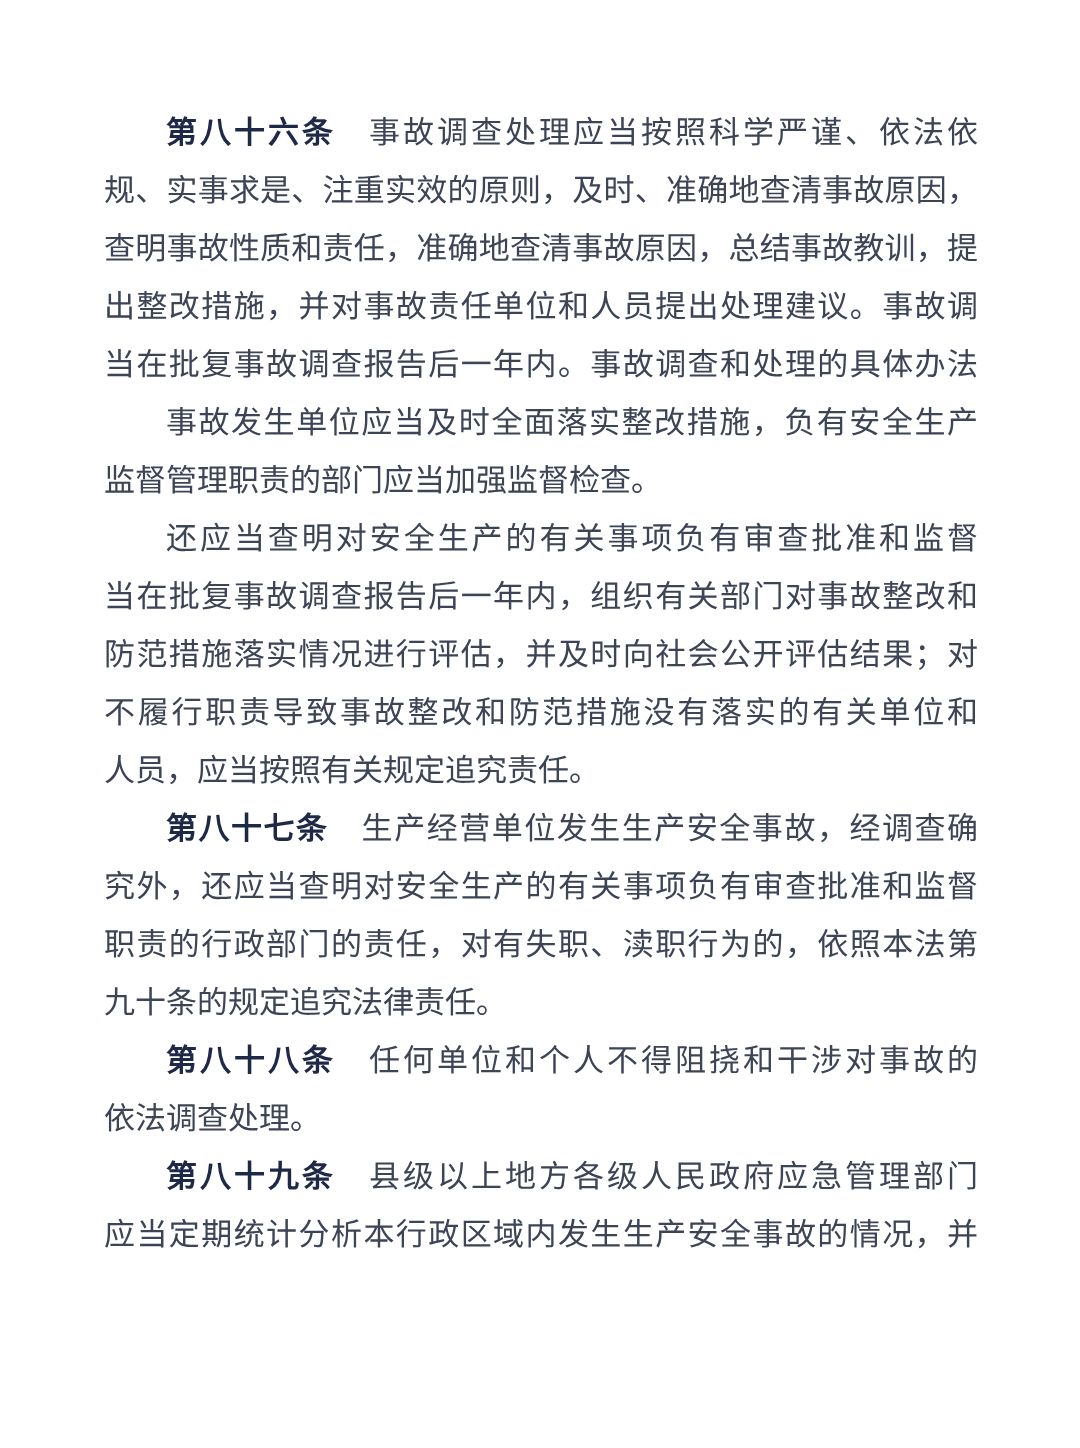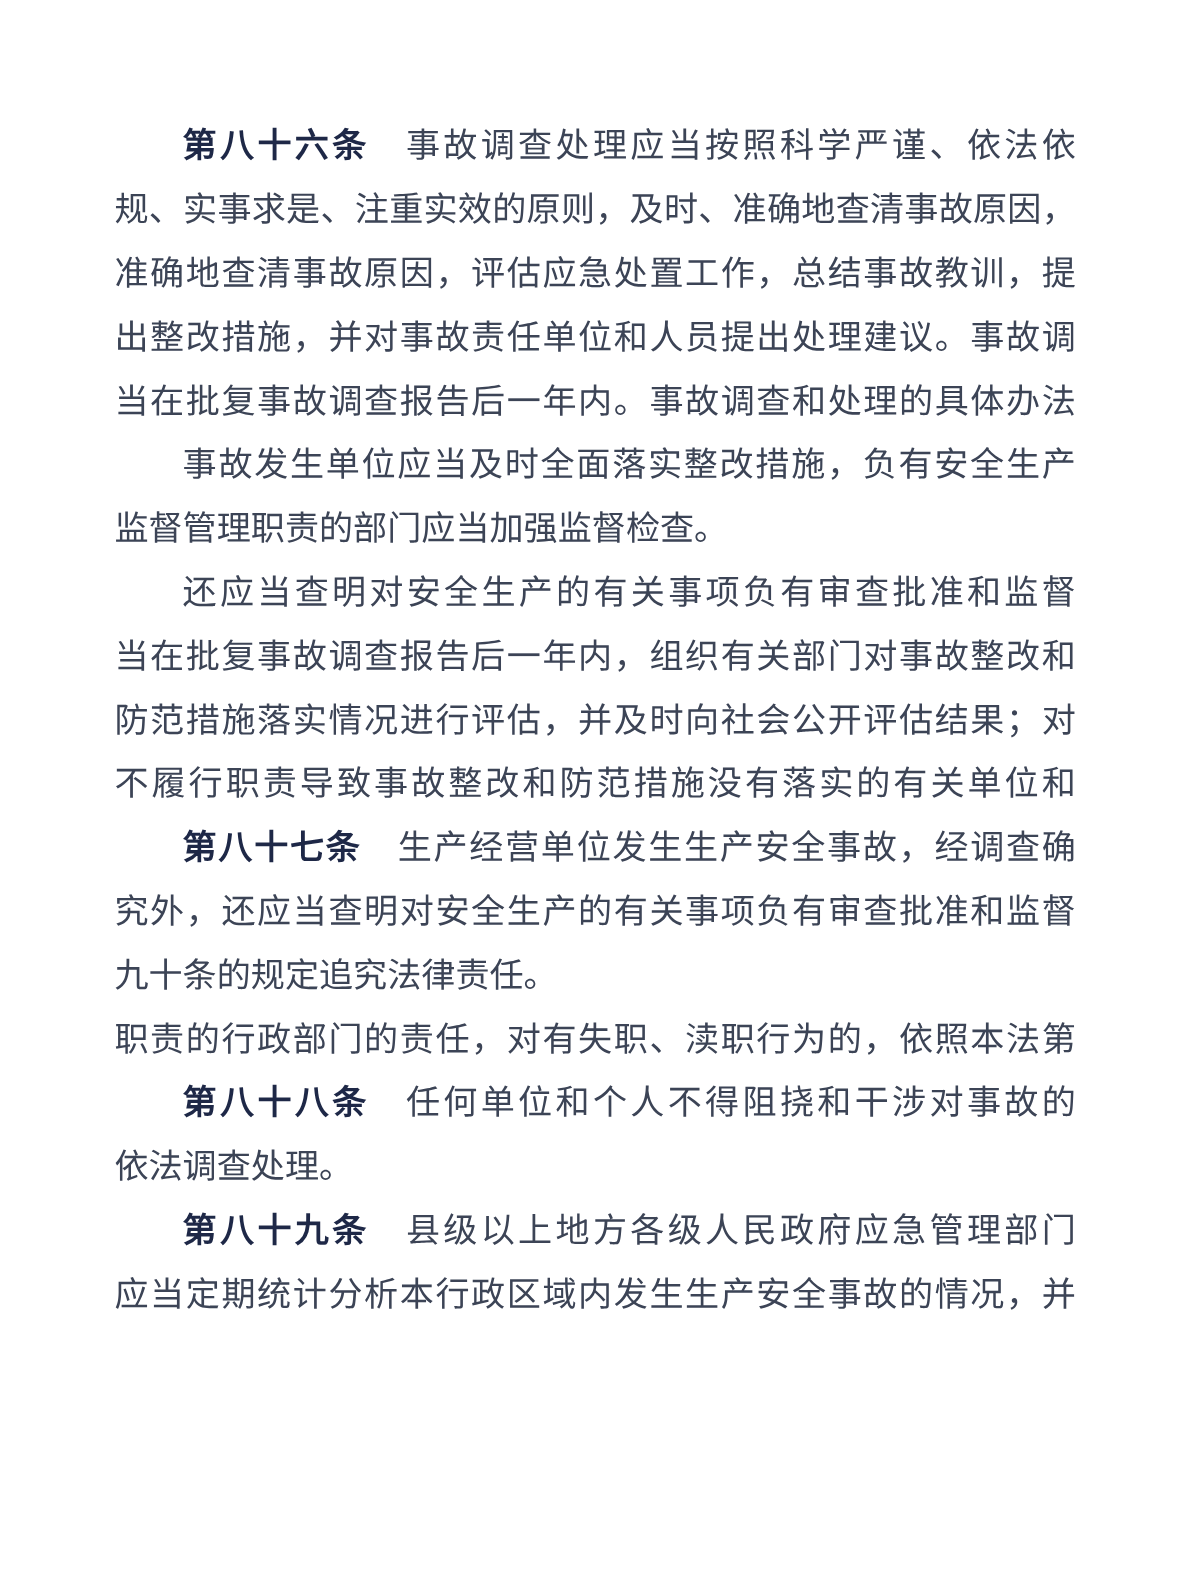--- a/index.html
+++ b/index.html
@@ -56,39 +56,40 @@
   }
 </style>
 </head>
 <body>
 
 <div class="page">
   <div class="doc">
       <div class="para">
         <div class="line first"><b class="article-no">第八十六条</b>事故调查处理应当按照科学严谨、依法依</div>
         <div class="line">规、实事求是、注重实效的原则，及时、准确地查清事故原因，</div>
-        <div class="line">准确地查清事故原因，评估应急处置工作，总结事故教训，提</div>
+        <div class="line">查明事故性质和责任，准确地查清事故原因，总结事故教训，提</div>
         <div class="line">出整改措施，并对事故责任单位和人员提出处理建议。事故调</div>
         <div class="line">当在批复事故调查报告后一年内。事故调查和处理的具体办法</div>
       </div>
       <div class="para">
         <div class="line first">事故发生单位应当及时全面落实整改措施，负有安全生产</div>
         <div class="line para-end">监督管理职责的部门应当加强监督检查。</div>
       </div>
       <div class="para">
         <div class="line first">还应当查明对安全生产的有关事项负有审查批准和监督</div>
         <div class="line">当在批复事故调查报告后一年内，组织有关部门对事故整改和</div>
         <div class="line">防范措施落实情况进行评估，并及时向社会公开评估结果；对</div>
         <div class="line">不履行职责导致事故整改和防范措施没有落实的有关单位和</div>
+        <div class="line para-end">人员，应当按照有关规定追究责任。</div>
       </div>
       <div class="para">
         <div class="line first"><b class="article-no">第八十七条</b>生产经营单位发生生产安全事故，经调查确</div>
         <div class="line">究外，还应当查明对安全生产的有关事项负有审查批准和监督</div>
+        <div class="line">职责的行政部门的责任，对有失职、渎职行为的，依照本法第</div>
         <div class="line para-end">九十条的规定追究法律责任。</div>
-        <div class="line">职责的行政部门的责任，对有失职、渎职行为的，依照本法第</div>
       </div>
       <div class="para">
         <div class="line first"><b class="article-no">第八十八条</b>任何单位和个人不得阻挠和干涉对事故的</div>
         <div class="line para-end">依法调查处理。</div>
       </div>
       <div class="para">
         <div class="line first"><b class="article-no">第八十九条</b>县级以上地方各级人民政府应急管理部门</div>
         <div class="line">应当定期统计分析本行政区域内发生生产安全事故的情况，并</div>
       </div>
     </div>

